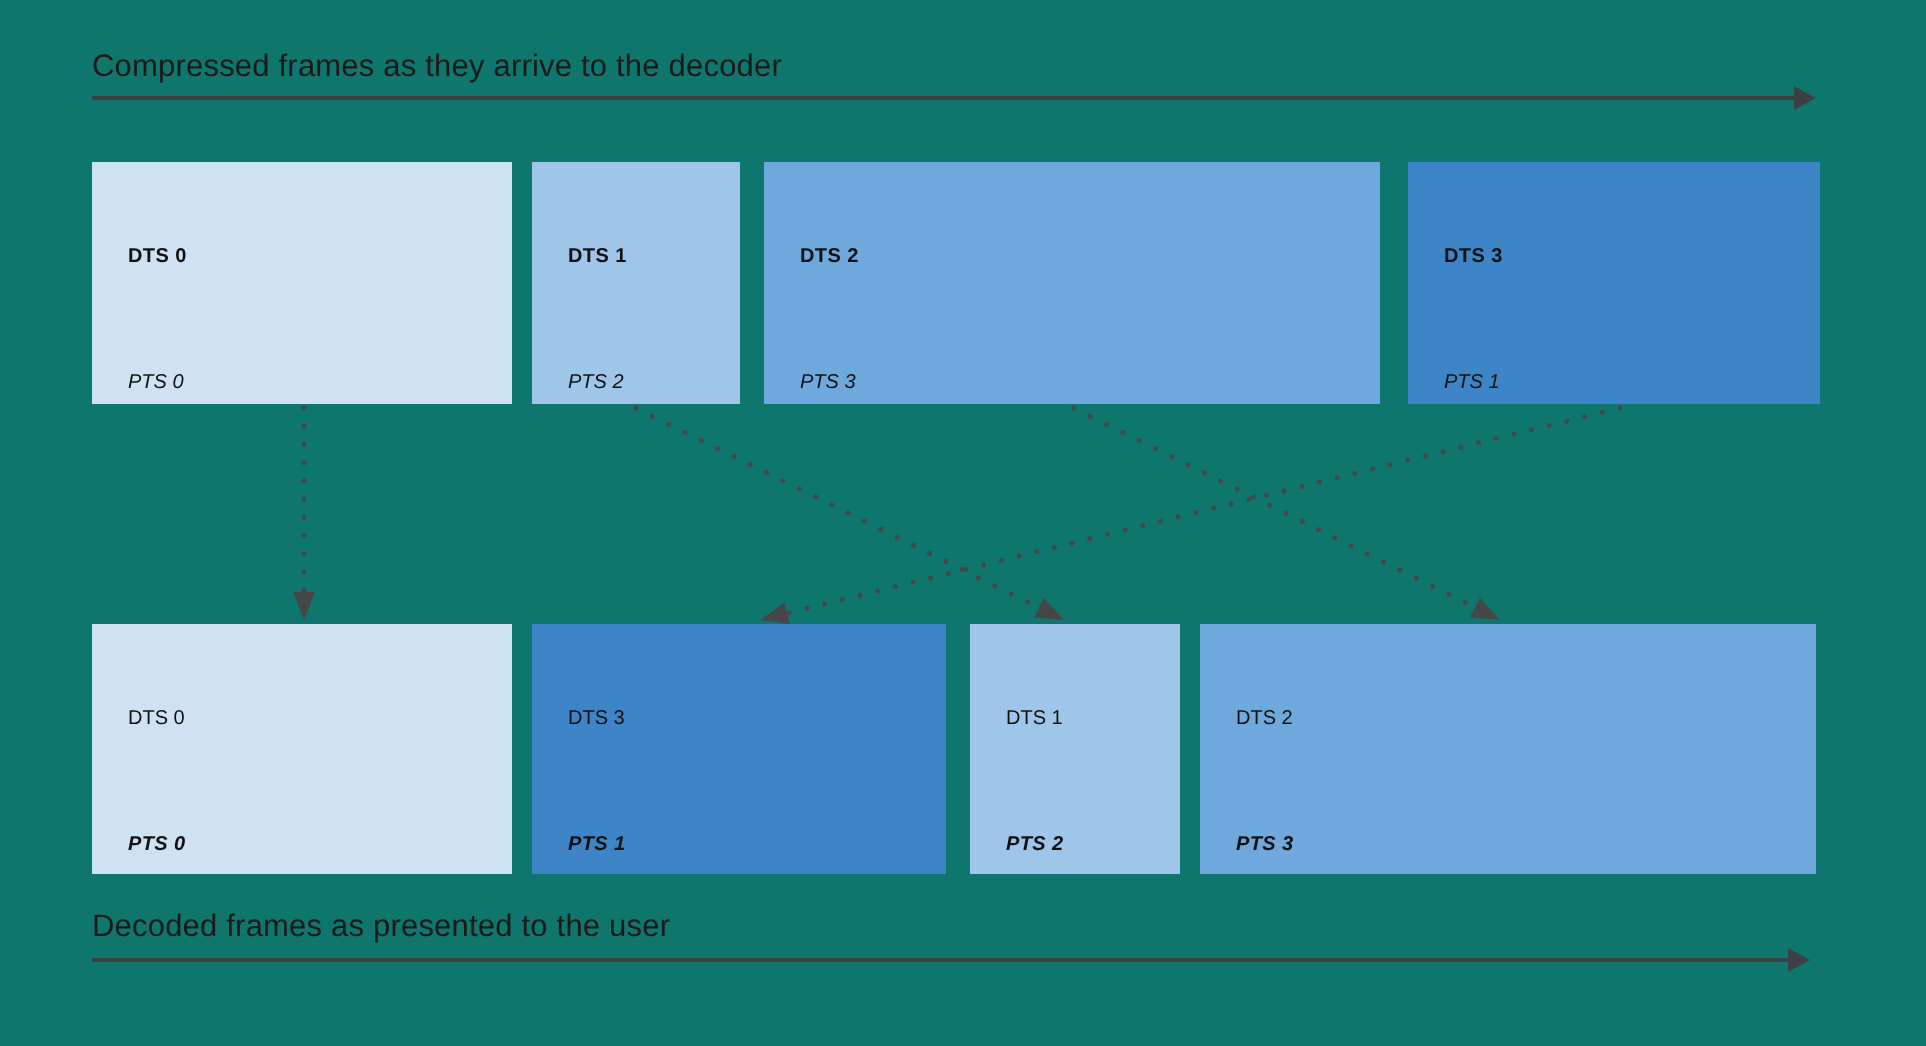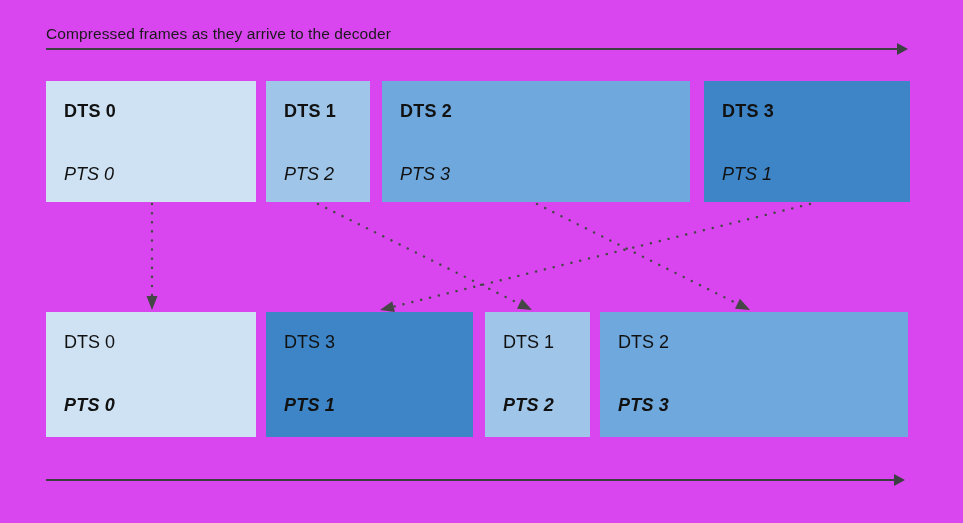--- a/index.html
+++ b/index.html
@@ -8,21 +8,21 @@
     background: #ffffff;
   }
   body {
     font-family: "Liberation Sans", sans-serif;
     -webkit-font-smoothing: antialiased;
   }
   #canvas {
     position: relative;
     width: 963px;
     height: 523px;
-    background: #d946ef;
+    background: #0f766e;
     overflow: hidden;
   }
 
   
   .caption {
     position: absolute;
     font-size: 15.5px;
     color: #1a1a1a;
     letter-spacing: 0.1px;
     white-space: nowrap;
@@ -55,23 +55,24 @@
   #axis-bottom { left: 46px; top: 473px; width: 859px; }
 
   
   .frame {
     position: absolute;
     box-sizing: border-box;
   }
   .frame .lbl {
     position: absolute;
     left: 18px;
-    font-size: 18px;
+    font-size: 10px;
     color: #111111;
     white-space: nowrap;
+    margin-top: 22px;
   }
   .frame .lbl.dts { top: 20px; }
   .frame .lbl.pts { top: 83px; font-style: italic; }
   .frame .lbl.bold { font-weight: bold; letter-spacing: 0.2px; }
 
   
   #connectors {
     position: absolute;
     left: 0; top: 0;
     width: 963px; height: 523px;
@@ -138,18 +139,19 @@
       <g>
         <line x1="537" y1="204" x2="737.4662726896694" y2="303.7625582399294" stroke="#444746" stroke-width="2.4" stroke-linecap="round" stroke-dasharray="0.1 9"></line>
         <polygon points="750,310 735.0158491410702,308.6865225404164 739.9166962382685,298.8385939394424" fill="#444746"></polygon>
       </g>
       <g>
         <line x1="810" y1="204" x2="393.5930787904051" y2="306.6491480191094" stroke="#444746" stroke-width="2.4" stroke-linecap="round" stroke-dasharray="0.1 9"></line>
         <polygon points="380,310 392.2766726550552,301.30900992287883 394.909484925755,311.98928611534" fill="#444746"></polygon>
       </g>
     </svg>
 
+  <div class="caption" id="caption-bottom">Decoded frames as presented to the user</div>
   <div class="axis" id="axis-bottom">
     <div class="line" style="width: 849px;"></div>
     <div class="head" style="left: 848px;"></div>
   </div>
 
 </div>
 
 </body></html>

